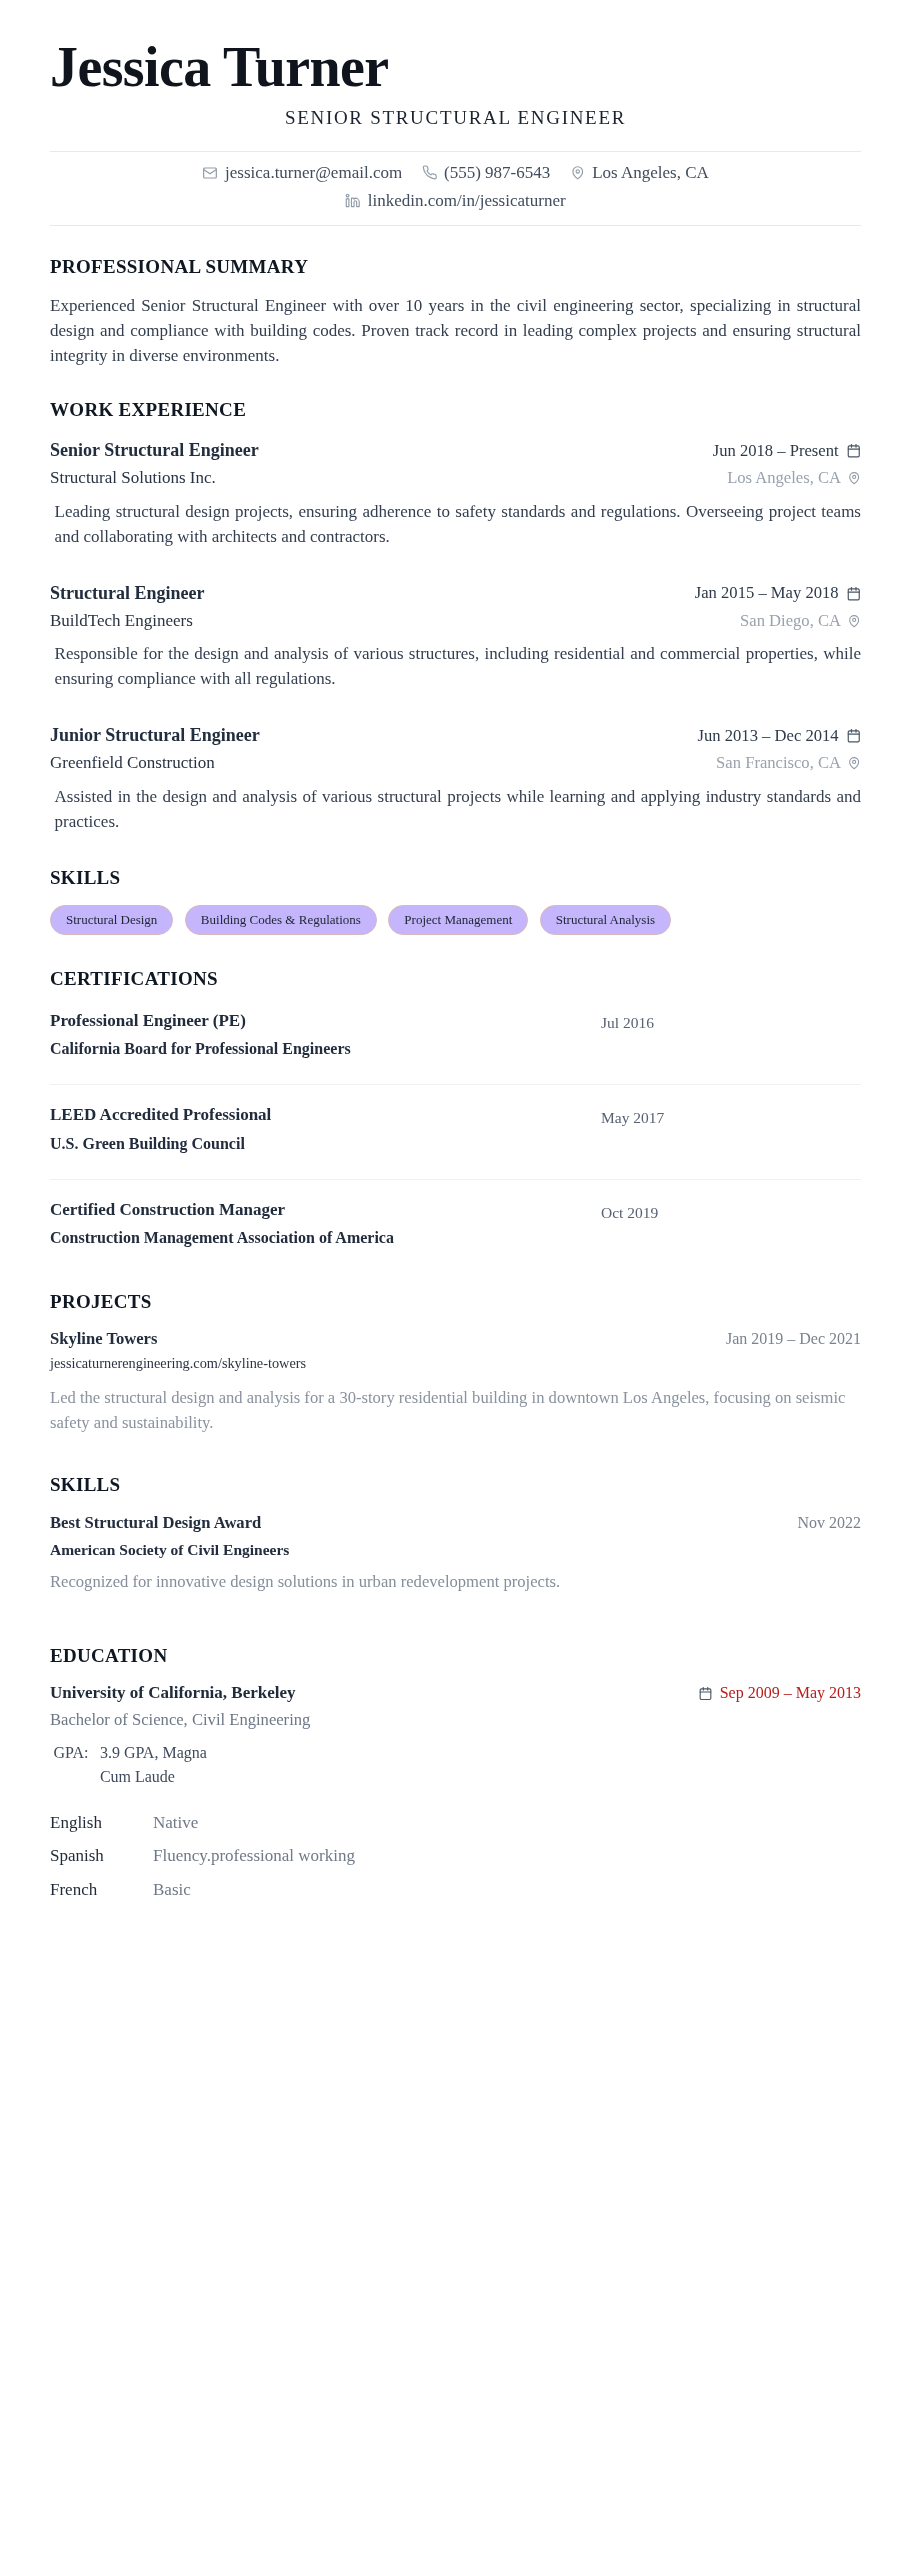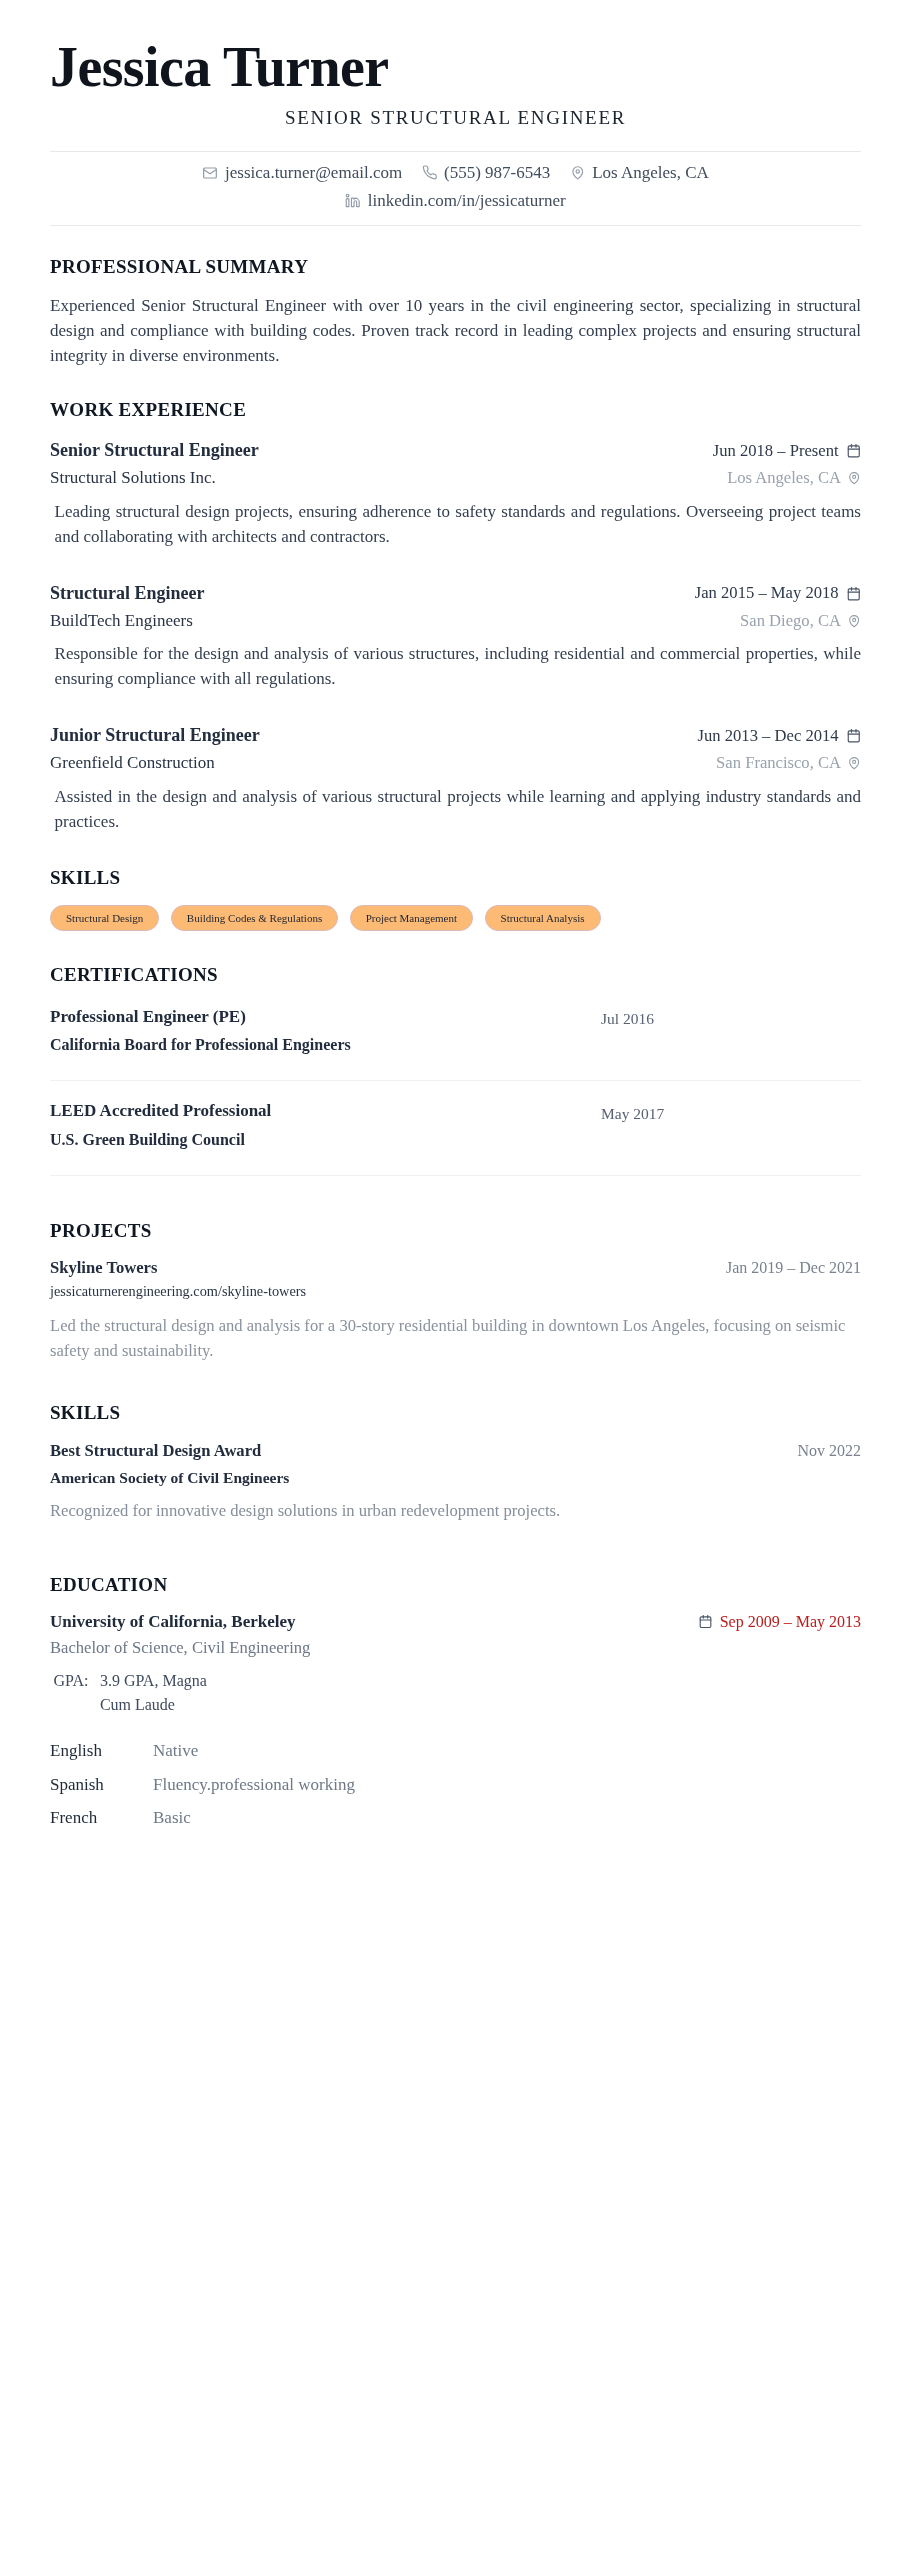--- a/index.html
+++ b/index.html
@@ -91,22 +91,22 @@
   }
 
   
   .mt-skills { margin-top: 11.5px; }
   .pill-row { display: flex; flex-wrap: wrap; gap: 11.5px; margin-top: 16px; }
   .pill {
     display: inline-block;
     padding: 5.2px 15px 6.3px 15px;
     border: 1.1px solid #dab9b9;
     border-radius: 573px;
-    background: #fdba74;
-    font-size: 11px;
+    background: #c4b5fd;
+    font-size: 13px;
     color: #1d2530;
     white-space: nowrap;
   }
 
   
   .mt-certs { margin-top: 33px; }
   .cert-item {
     display: grid;
     grid-template-columns: 1fr 260px;
     margin-top: 20.6px;
@@ -331,20 +331,27 @@
 
     <div class="cert-item">
       <div>
         <div class="cert-name">LEED Accredited Professional</div>
         <div class="cert-issuer">U.S. Green Building Council</div>
       </div>
       <div class="cert-date">May 2017</div>
     </div>
     <hr class="cert-divider">
 
+    <div class="cert-item">
+      <div>
+        <div class="cert-name">Certified Construction Manager</div>
+        <div class="cert-issuer">Construction Management Association of America</div>
+      </div>
+      <div class="cert-date">Oct 2019</div>
+    </div>
   </div>
 
   <div class="mt-projects">
     <h2 class="section-heading">PROJECTS</h2>
     <div class="proj-item">
       <div class="row-between">
         <span class="proj-name">Skyline Towers</span>
         <span class="proj-date">Jan 2019 – Dec 2021</span>
       </div>
       <div class="proj-url">jessicaturnerengineering.com/skyline-towers</div>

